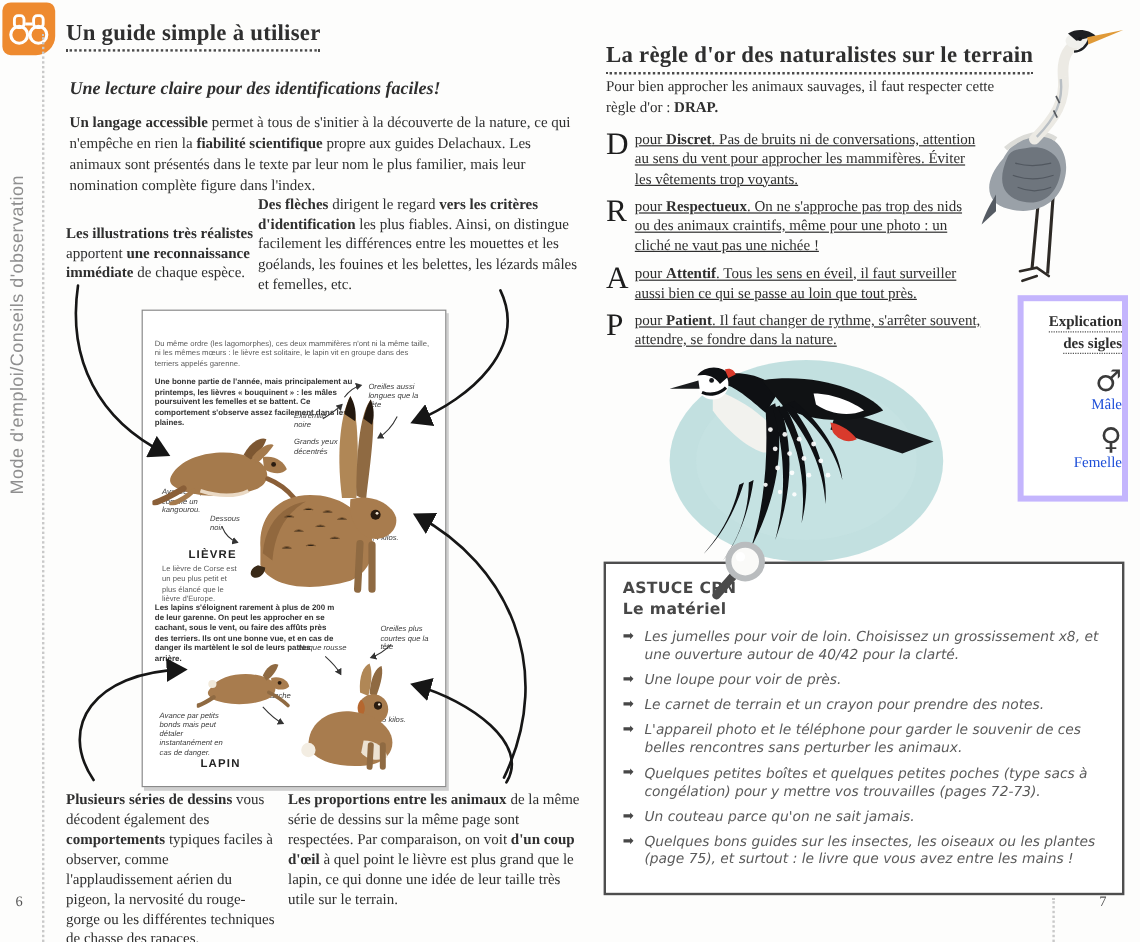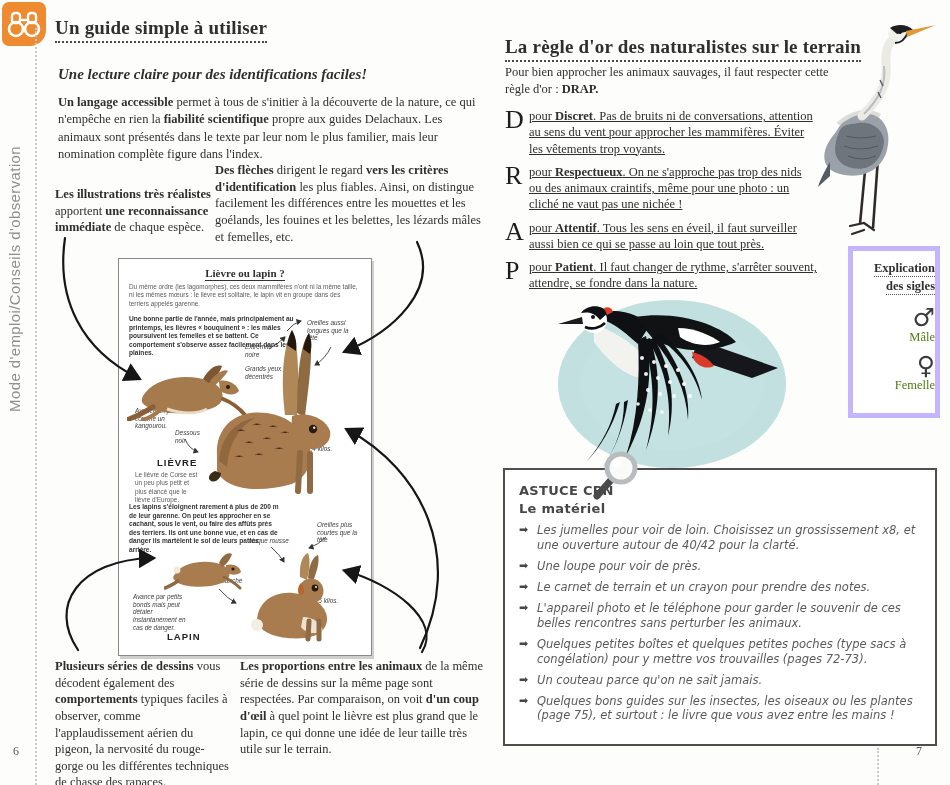--- a/index.html
+++ b/index.html
@@ -33,21 +33,21 @@
   .figtiny{font-size:6.4px;line-height:1.3;color:#5a5a5a;}
   .figbold{font-size:6.6px;line-height:1.3;font-weight:bold;color:#333;}
   .figlabel{font-size:6.4px;line-height:1.2;font-style:italic;color:#3c3c3c;}
   .figname{font-size:9.5px;font-weight:bold;letter-spacing:1px;color:#222;}
   
   .siglebox{left:848px;top:246px;width:82px;height:162px;border:5px solid #c4b5fd;background:#fff;
             text-align:right;}
   .sigletitle{font-size:12.5px;font-weight:bold;line-height:1.45;margin-top:8px;}
   .sigletitle span{border-bottom:1px dotted #555;padding-bottom:1px;}
   .sym{font-family:"DejaVu Sans",sans-serif;font-size:25px;color:#3a3a3a;line-height:1;}
-  .symlabel{font-size:12.5px;color:#4d7c0f;}
+  .symlabel{font-size:12.5px;color:#1d4ed8;}
   .astuce{left:503px;top:468px;width:434px;height:278px;border:2px solid #4e4e4e;background:#fff;
           font-family:"DejaVu Sans",sans-serif;color:#555;box-sizing:border-box;padding:12px 14px 8px 14px;}
   .astuce-h{font-size:13px;font-weight:bold;color:#474747;line-height:1.35;letter-spacing:.3px;}
   .astuce-intro{font-size:11.5px;font-style:italic;line-height:1.35;margin-top:9px;color:#5a5a5a;}
   .bullet{display:flex;margin-top:6px;font-size:11.5px;font-style:italic;line-height:1.3;color:#5a5a5a;}
   .bullet .arr{flex:none;width:18px;font-style:normal;color:#474747;font-size:11px;}
   svg{display:block;}
 </style>
 </head>
 <body>
@@ -72,21 +72,20 @@
   <div class="abs" style="left:55px;top:17px;">
     <h1>Un guide simple à utiliser</h1>
   </div>
   <div class="abs subtitle" style="left:58px;top:66px;">Une lecture claire pour des identifications faciles!</div>
   <div class="abs para" style="left:58px;top:94px;width:424px;"><span class="b">Un langage accessible</span><span> permet à tous de s'initier à la découverte de la nature, ce qui n'empêche en rien la </span><span class="b">fiabilité scientifique</span><span> propre aux guides Delachaux. Les animaux sont présentés dans le texte par leur nom le plus familier, mais leur nomination complète figure dans l'index.</span></div>
 
   <div class="abs colblock" style="left:55px;top:186px;width:158px;"><span class="b">Les illustrations très réalistes</span><span> apportent </span><span class="b">une reconnaissance immédiate</span><span> de chaque espèce.</span></div>
   <div class="abs colblock" style="left:215px;top:162px;width:268px;"><span class="b">Des flèches</span><span> dirigent le regard </span><span class="b">vers les critères d'identification</span><span> les plus fiables. Ainsi, on distingue facilement les différences entre les mouettes et les goélands, les fouines et les belettes, les lézards mâles et femelles, etc.</span></div>
 
   <div class="abs figbox">
-    <div class="abs figtitle"><span>Lièvre ou lapin ?</span></div>
     <div class="abs figtiny" style="left:10px;top:24px;width:230px;">Du même ordre (les lagomorphes), ces deux mammifères n'ont ni la même taille, ni les mêmes mœurs : le lièvre est solitaire, le lapin vit en groupe dans des terriers appelés garenne.</div>
     <div class="abs figbold" style="left:10px;top:56px;width:172px;">Une bonne partie de l'année, mais principalement au printemps, les lièvres « bouquinent » : les mâles poursuivent les femelles et se battent. Ce comportement s'observe assez facilement dans les plaines.</div>
 
     <div class="abs figlabel" style="left:188px;top:60px;width:52px;">Oreilles aussi longues que la tête</div>
     <div class="abs figlabel" style="left:126px;top:84px;width:40px;">Extrémité noire</div>
     <div class="abs figlabel" style="left:126px;top:106px;width:44px;">Grands yeux décentrés</div>
     <div class="abs figlabel" style="left:16px;top:148px;width:50px;">Avance un peu comme un kangourou.</div>
     <div class="abs figlabel" style="left:56px;top:170px;width:34px;">Dessous noir</div>
     <div class="abs figname" style="left:38px;top:198px;">LIÈVRE</div>
     <div class="abs figtiny" style="left:16px;top:212px;width:66px;">Le lièvre de Corse est un peu plus petit et plus élancé que le lièvre d'Europe.</div>

